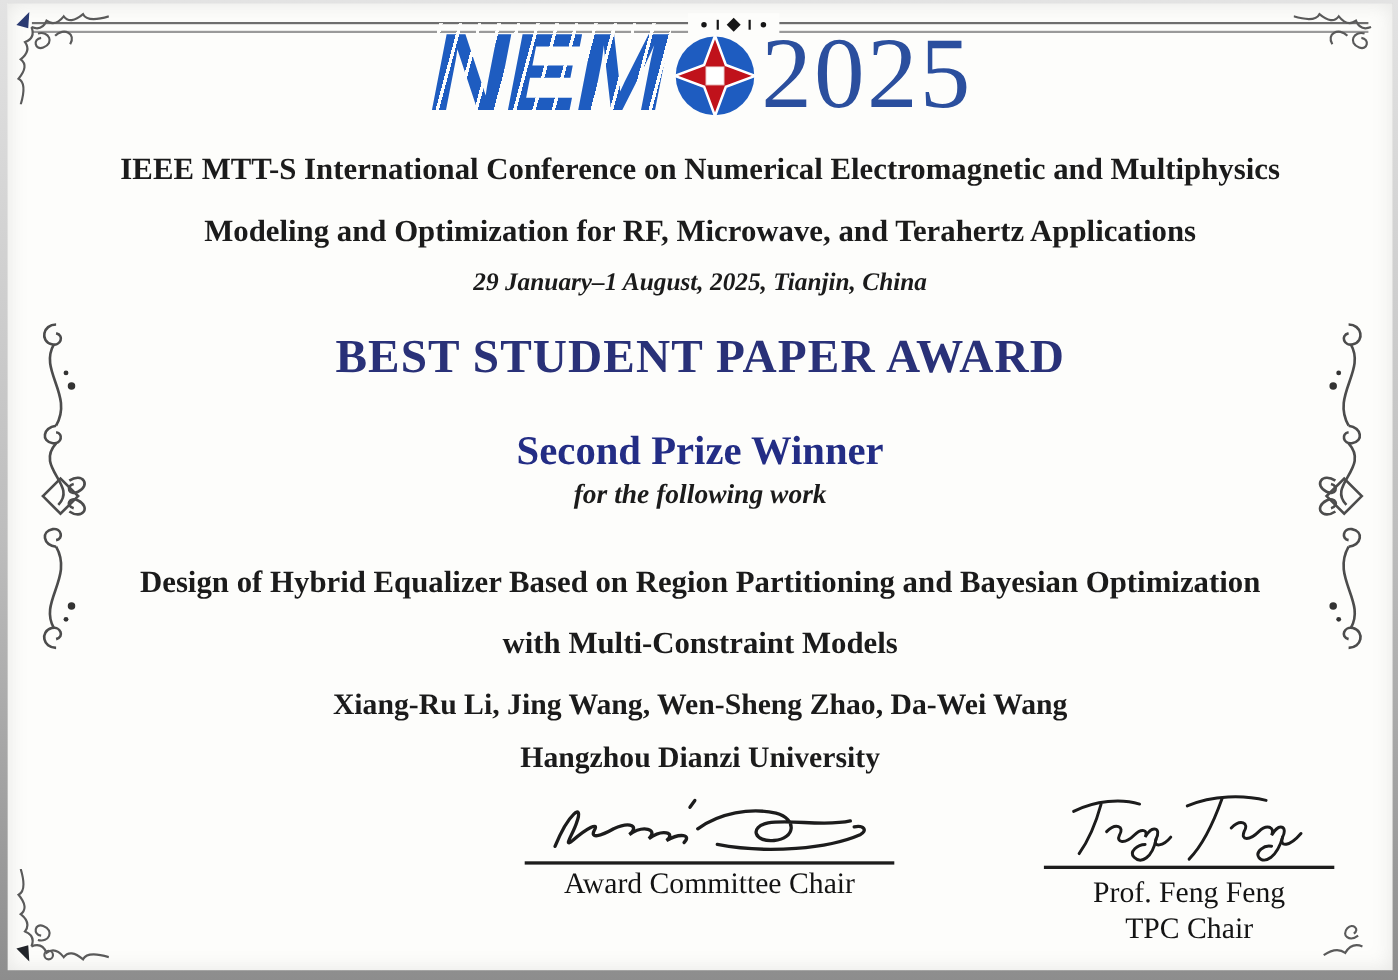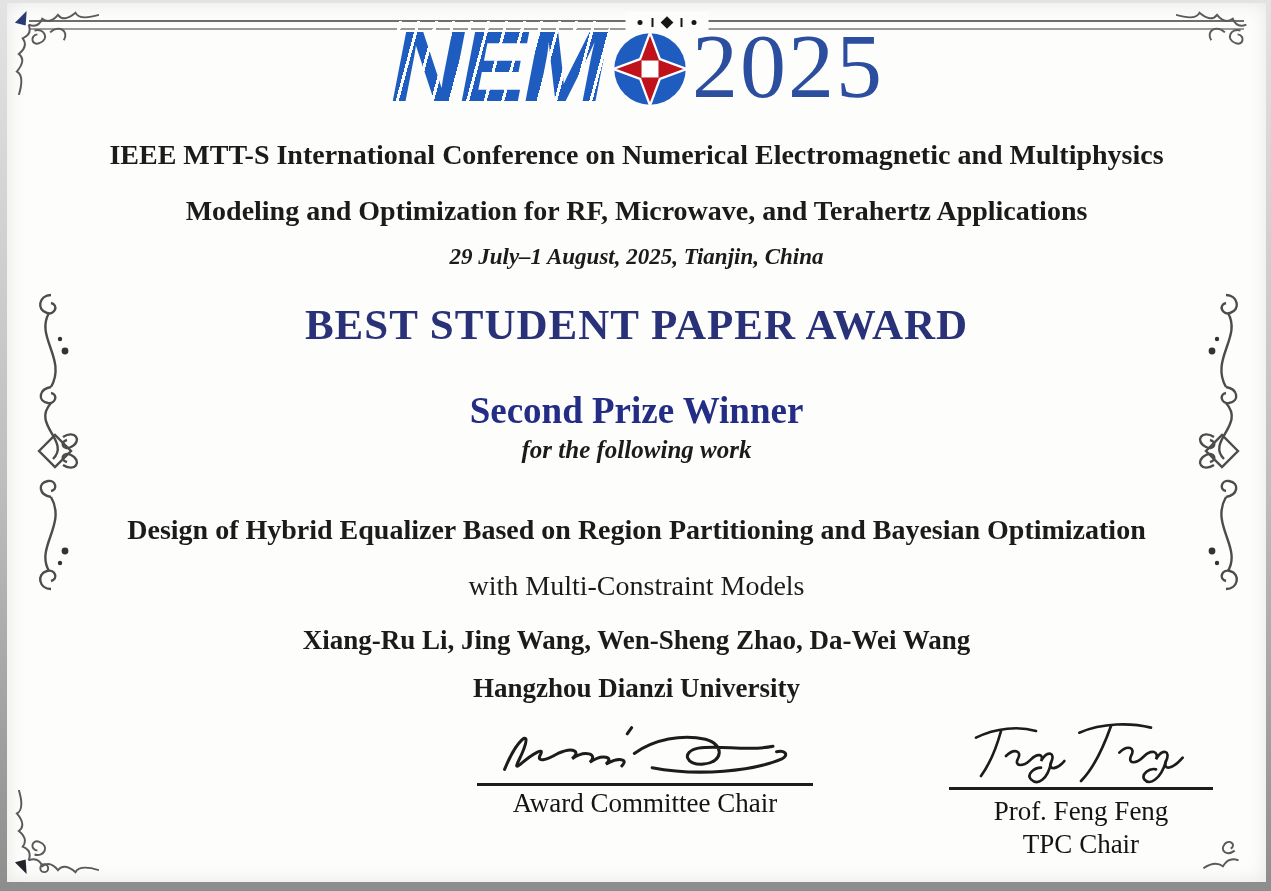--- a/index.html
+++ b/index.html
@@ -41,21 +41,21 @@
              color:#2b4f9e;letter-spacing:2px;margin-top:2px;}
 
   
   .conf1{top:136px;font-size:28px;font-weight:bold;}
   .conf2{top:192px;font-size:28px;font-weight:bold;}
   .dateline{top:241px;font-size:23px;font-weight:bold;font-style:italic;}
   .award{top:297px;font-size:43px;font-weight:bold;color:#293178;letter-spacing:1px;}
   .prize{top:386px;font-size:37px;font-weight:bold;color:#232d85;}
   .intro{top:433px;font-size:25px;font-weight:bold;font-style:italic;}
   .ptitle1{top:511px;font-size:28px;font-weight:bold;}
-  .ptitle2{top:567px;font-size:28px;font-weight:normal;}
+  .ptitle2{top:567px;font-size:28px;font-weight:bold;}
   .authors{top:622px;font-size:27px;font-weight:bold;}
   .affil{top:670px;font-size:27px;font-weight:bold;}
 
   
   .sig-col{position:absolute;top:706px;text-align:center;color:#141414;}
   .sig-col .sigimg{display:block;margin:0 auto;}
   .sig-line{border-top:3px solid #1d1d1d;margin-top:-6px;}
   .sig-name{font-size:27px;margin-top:6px;}
   .sig-role{font-size:27px;margin-top:2px;}
   .col1{left:66px;width:270px;}
@@ -152,21 +152,21 @@
       <svg class="logo-medallion" viewBox="0 0 100 100">
         <circle cx="50" cy="50" r="47" fill="#1e5cc0"></circle>
         <path d="M50,2 L63,37 L98,50 L63,63 L50,98 L37,63 L2,50 L37,37 Z" fill="#c0121b" stroke="#ffffff" stroke-width="3"></path>
         <rect x="39" y="39" width="22" height="22" fill="#ffffff" stroke="#d98a8a" stroke-width="1"></rect>
       </svg>
       <span class="logo-year">2025</span>
     </div>
 
     <div class="abs conf1">IEEE MTT-S International Conference on Numerical Electromagnetic and Multiphysics</div>
     <div class="abs conf2">Modeling and Optimization for RF, Microwave, and Terahertz Applications</div>
-    <div class="abs dateline">29 July–1 August, 2025, Tianjin, China</div>
+    <div class="abs dateline">29 January–1 August, 2025, Tianjin, China</div>
     <div class="abs award">BEST STUDENT PAPER AWARD</div>
     <div class="abs prize">Second Prize Winner</div>
     <div class="abs intro">for the following work</div>
     <div class="abs ptitle1">Design of Hybrid Equalizer Based on Region Partitioning and Bayesian Optimization</div>
     <div class="abs ptitle2">with Multi-Constraint Models</div>
     <div class="abs authors">Xiang-Ru Li, Jing Wang, Wen-Sheng Zhao, Da-Wei Wang</div>
     <div class="abs affil">Hangzhou Dianzi University</div>
 
 
     <div class="sig-col col2">

